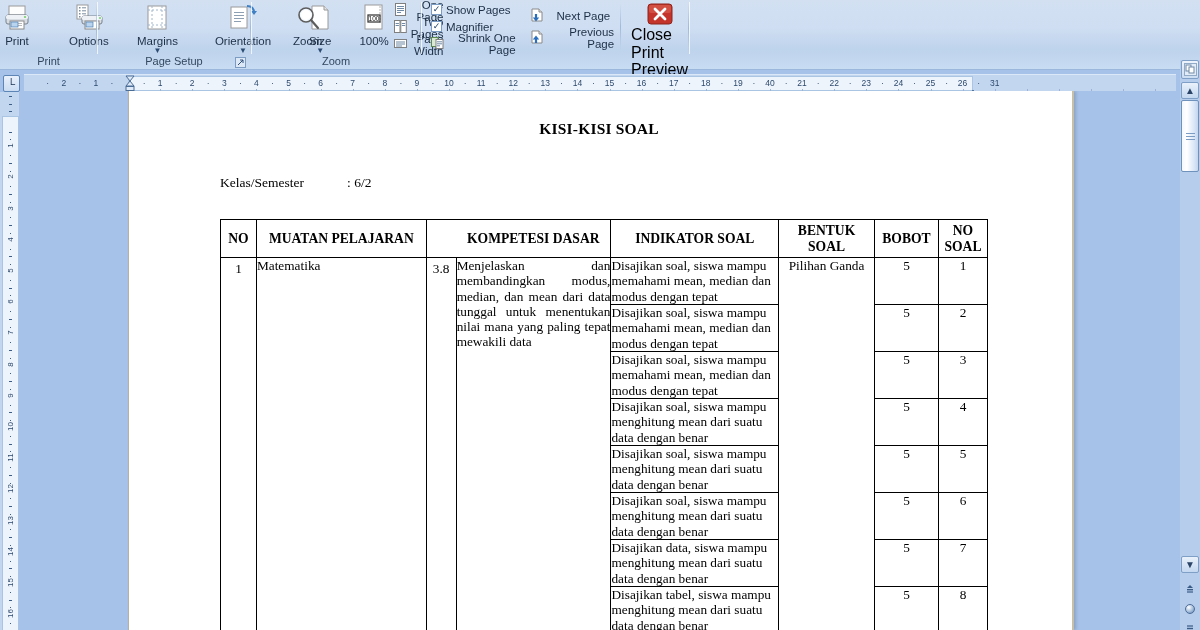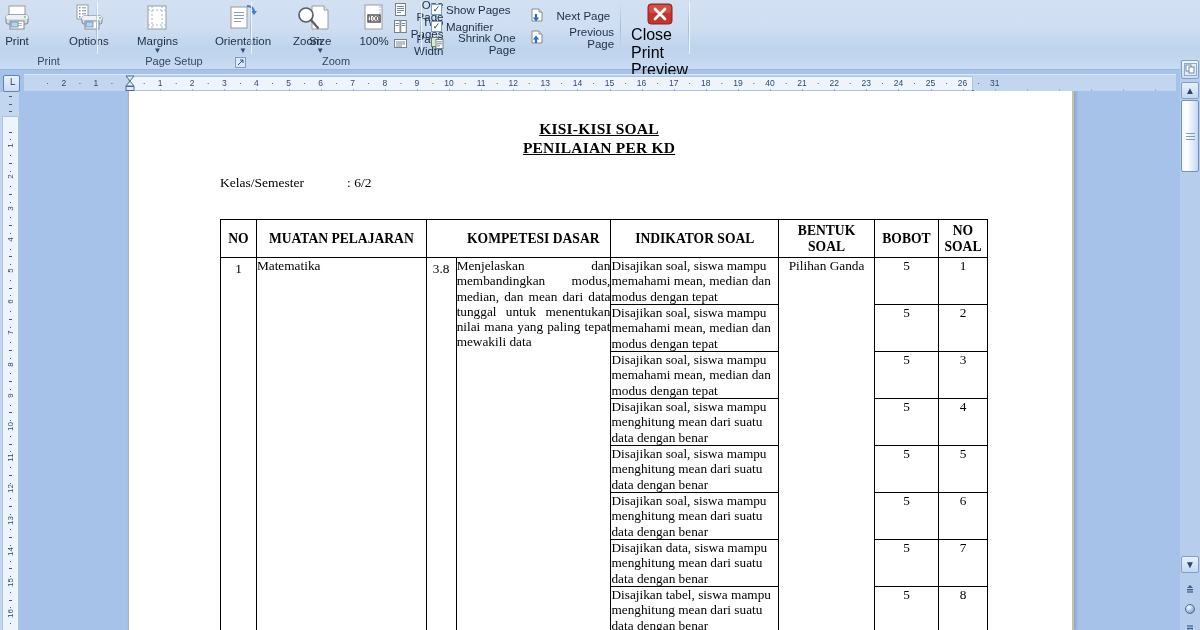--- a/index.html
+++ b/index.html
@@ -98,21 +98,20 @@
     border-left: 1px solid #b8b0a0;
     border-right: 2px solid #c8bfa8;
     box-shadow: 2px 0 3px rgba(60,70,90,.25);
   }
   .doc { position: relative; width: 100%; height: 100%;
          font-family: "Liberation Serif", serif; color: #000; }
 
   .doc-title {
     text-align: center; font-weight: bold; font-size: 15.5px;
     letter-spacing: .2px;
-    text-decoration: underline;
   }
   #title-block { position: absolute; left: 120px; top: 29px; width: 700px; }
   #title-block .l2 { margin-top: 1px; }
 
   #meta { position: absolute; left: 91px; top: 84px; font-size: 13.5px; line-height: 15.5px; }
   #meta .row { display: flex; }
   #meta .k { width: 127px; }
   #meta .v { }
 
   
@@ -618,21 +617,20 @@
         <div class="vdash" style="top: 19px;"></div>
       </div>
   </div>
 
   <div id="workspace">
     <div id="page">
       <div class="doc">
 
         <div id="title-block">
           <div class="doc-title">KISI-KISI SOAL</div>
-          <div class="doc-title l2">PENILAIAN PER KD</div>
         </div>
 
         <div id="meta">
           <div class="row">
             <span class="k">Kelas/Semester</span>
             <span class="v">: 6/2</span>
           </div>
         </div>
 
         <table id="kisi-table">

